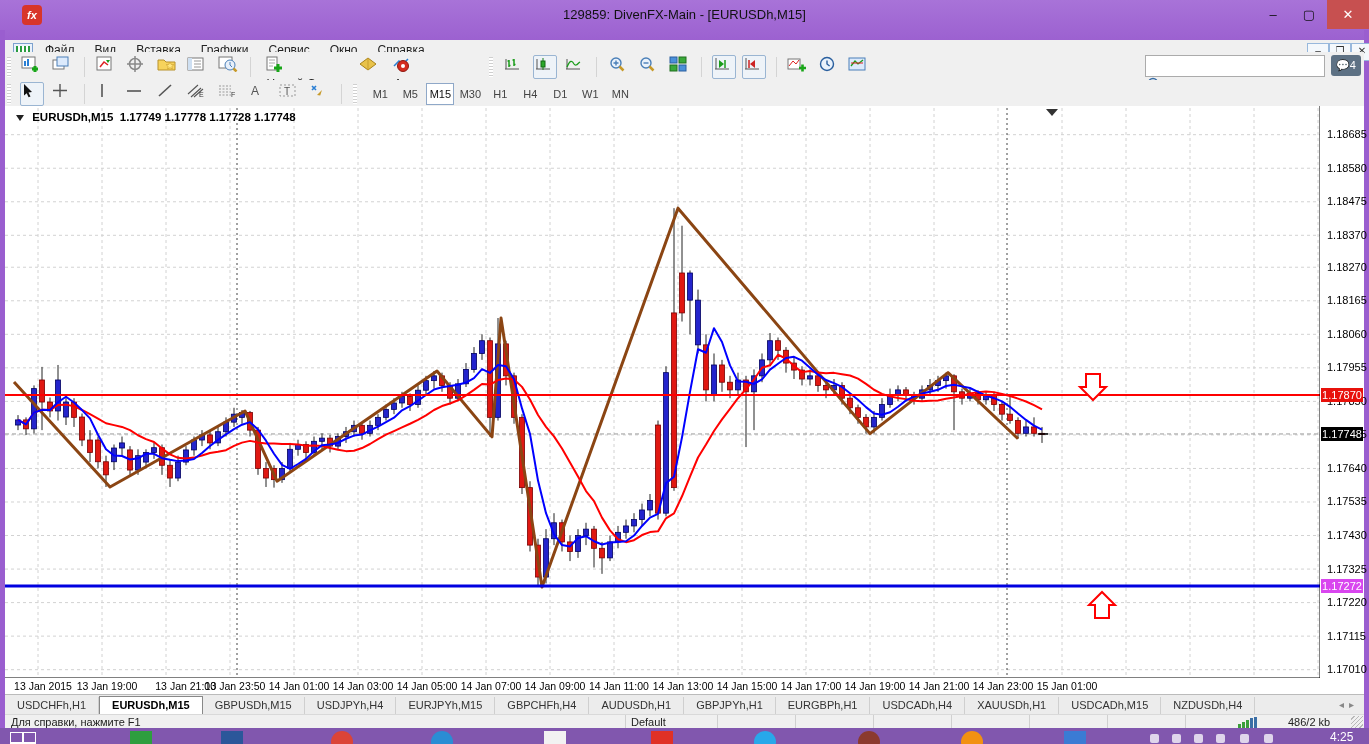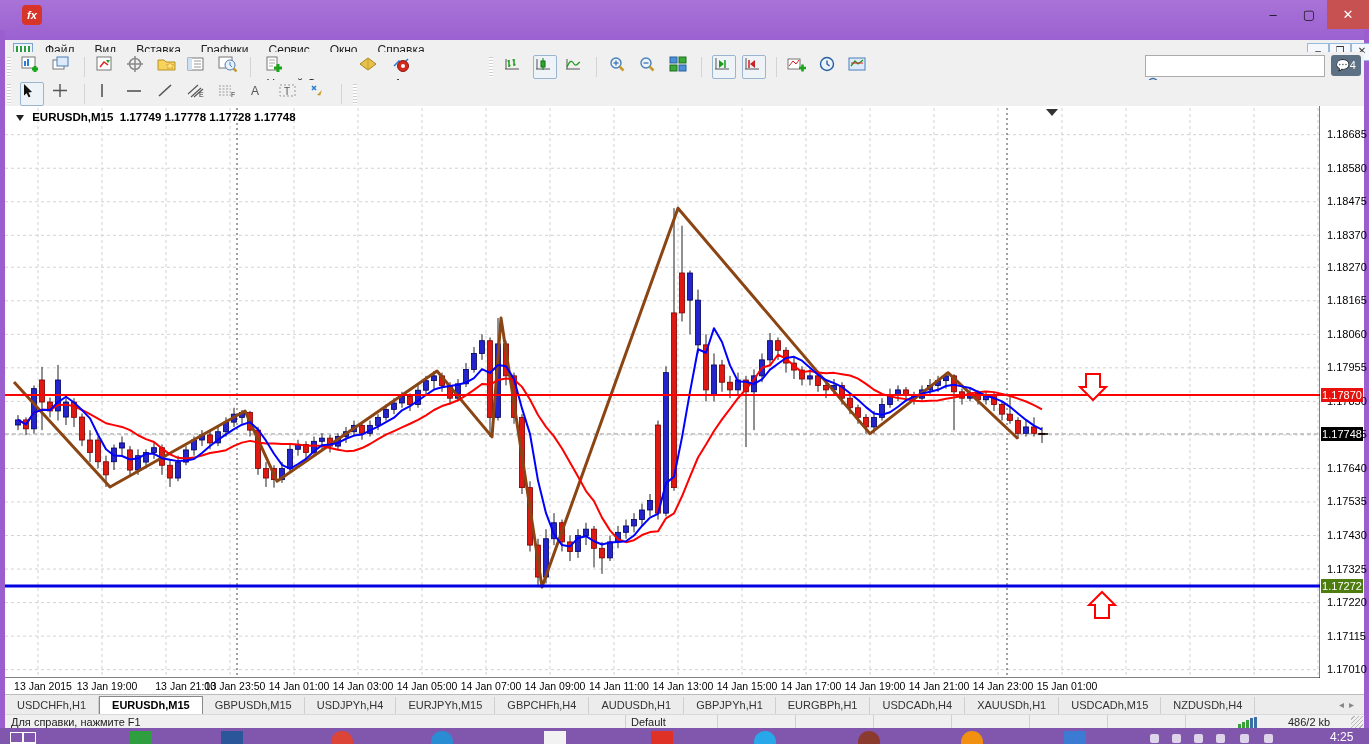--- a/index.html
+++ b/index.html
@@ -74,20 +74,21 @@
   #start-logo div{position:absolute;width:11px;height:9px;border:1.5px solid #fff;}
   #clock{position:absolute;left:1330px;top:2px;color:#fff;font-size:12px;}
   .tray-dot{position:absolute;top:6px;width:9px;height:9px;background:rgba(255,255,255,.75);border-radius:2px;}
   svg{display:block;}
 </style>
 </head>
 <body>
 
 <div class="abs" id="titlebar">
   <div class="abs" id="app-icon">fx</div>
+  <div class="abs" id="title-text">129859: DivenFX-Main - [EURUSDh,M15]</div>
   <div class="abs win-btn" id="btn-min">–</div>
   <div class="abs win-btn" id="btn-max">▢</div>
   <div class="abs win-btn" id="btn-close">✕</div>
 </div>
 <div class="abs side-border" id="border-l"></div>
 <div class="abs side-border" id="border-r"></div>
 
 <div class="abs" id="menubar">
   <div class="abs" id="child-icon">
       <i></i>
@@ -316,20 +317,21 @@
       </svg>
   </span>
   <span class="tb-btn">
     <svg width="16" height="15">
         <path d="M3 3 l4 4 m0 -4 l-4 4" stroke="#2a7fd4" stroke-width="1.6"></path>
         <path d="M8 12 l5 -5 l-1.8 5.5 z" fill="#c79a2a"></path>
       </svg><span class="dd"></span>
   </span>
   <span class="tb-sep"></span>
   <span class="grip"></span>
+  <span id="tf-wrap"><span class="tf-btn">M1</span><span class="tf-btn">M5</span><span class="tf-btn pressed">M15</span><span class="tf-btn">M30</span><span class="tf-btn">H1</span><span class="tf-btn">H4</span><span class="tf-btn">D1</span><span class="tf-btn">W1</span><span class="tf-btn">MN</span></span>
 </div>
 
 <div class="abs" id="chart-zone"></div>
 <svg class="abs" id="plot-svg" width="1315" height="572" viewBox="5 106 1315 572">
     <rect x="5" y="106" width="1315" height="572" fill="#ffffff"></rect>
     <line x1="5" y1="134.69977642925966" x2="1320" y2="134.69977642925966" stroke="#d2d2d2" stroke-dasharray="3 3" stroke-width="1"></line>
     <line x1="5" y1="168.2353880549382" x2="1320" y2="168.2353880549382" stroke="#d2d2d2" stroke-dasharray="3 3" stroke-width="1"></line>
     <line x1="5" y1="201.77099968061674" x2="1320" y2="201.77099968061674" stroke="#d2d2d2" stroke-dasharray="3 3" stroke-width="1"></line>
     <line x1="5" y1="235.3066113062953" x2="1320" y2="235.3066113062953" stroke="#d2d2d2" stroke-dasharray="3 3" stroke-width="1"></line>
     <line x1="5" y1="267.2452890450334" x2="1320" y2="267.2452890450334" stroke="#d2d2d2" stroke-dasharray="3 3" stroke-width="1"></line>
@@ -673,21 +675,21 @@
     <div class="y-lab" style="top: 288.888px;">1.17850</div>
     <div class="y-lab" style="top: 322.423px;">1.17745</div>
     <div class="y-lab" style="top: 355.959px;">1.17640</div>
     <div class="y-lab" style="top: 389.495px;">1.17535</div>
     <div class="y-lab" style="top: 423.03px;">1.17430</div>
     <div class="y-lab" style="top: 456.566px;">1.17325</div>
     <div class="y-lab" style="top: 490.101px;">1.17220</div>
     <div class="y-lab" style="top: 523.637px;">1.17115</div>
     <div class="y-lab" style="top: 557.173px;">1.17010</div>
     <div class="y-badge" style="top: 282px; background: rgb(232, 17, 11);">1.17870</div>
-    <div class="y-badge" style="top: 472.993px; background: #4d7c0f;">1.17272</div>
+    <div class="y-badge" style="top: 472.993px; background: #d946ef;">1.17272</div>
     <div class="y-badge" style="top: 320.965px; background: rgb(0, 0, 0);">1.17748</div>
   </div>
 <div class="abs" id="time-axis">
     <div class="x-lab" style="left: 38px;">13 Jan 2015</div>
     <div class="x-lab" style="left: 102px;">13 Jan 19:00</div>
     <div class="x-lab" style="left: 166px; text-align: right;">13 Jan 21:00</div>
     <div class="x-lab" style="left: 230px;">13 Jan 23:50</div>
     <div class="x-lab" style="left: 294px;">14 Jan 01:00</div>
     <div class="x-lab" style="left: 358px;">14 Jan 03:00</div>
     <div class="x-lab" style="left: 422px;">14 Jan 05:00</div>

